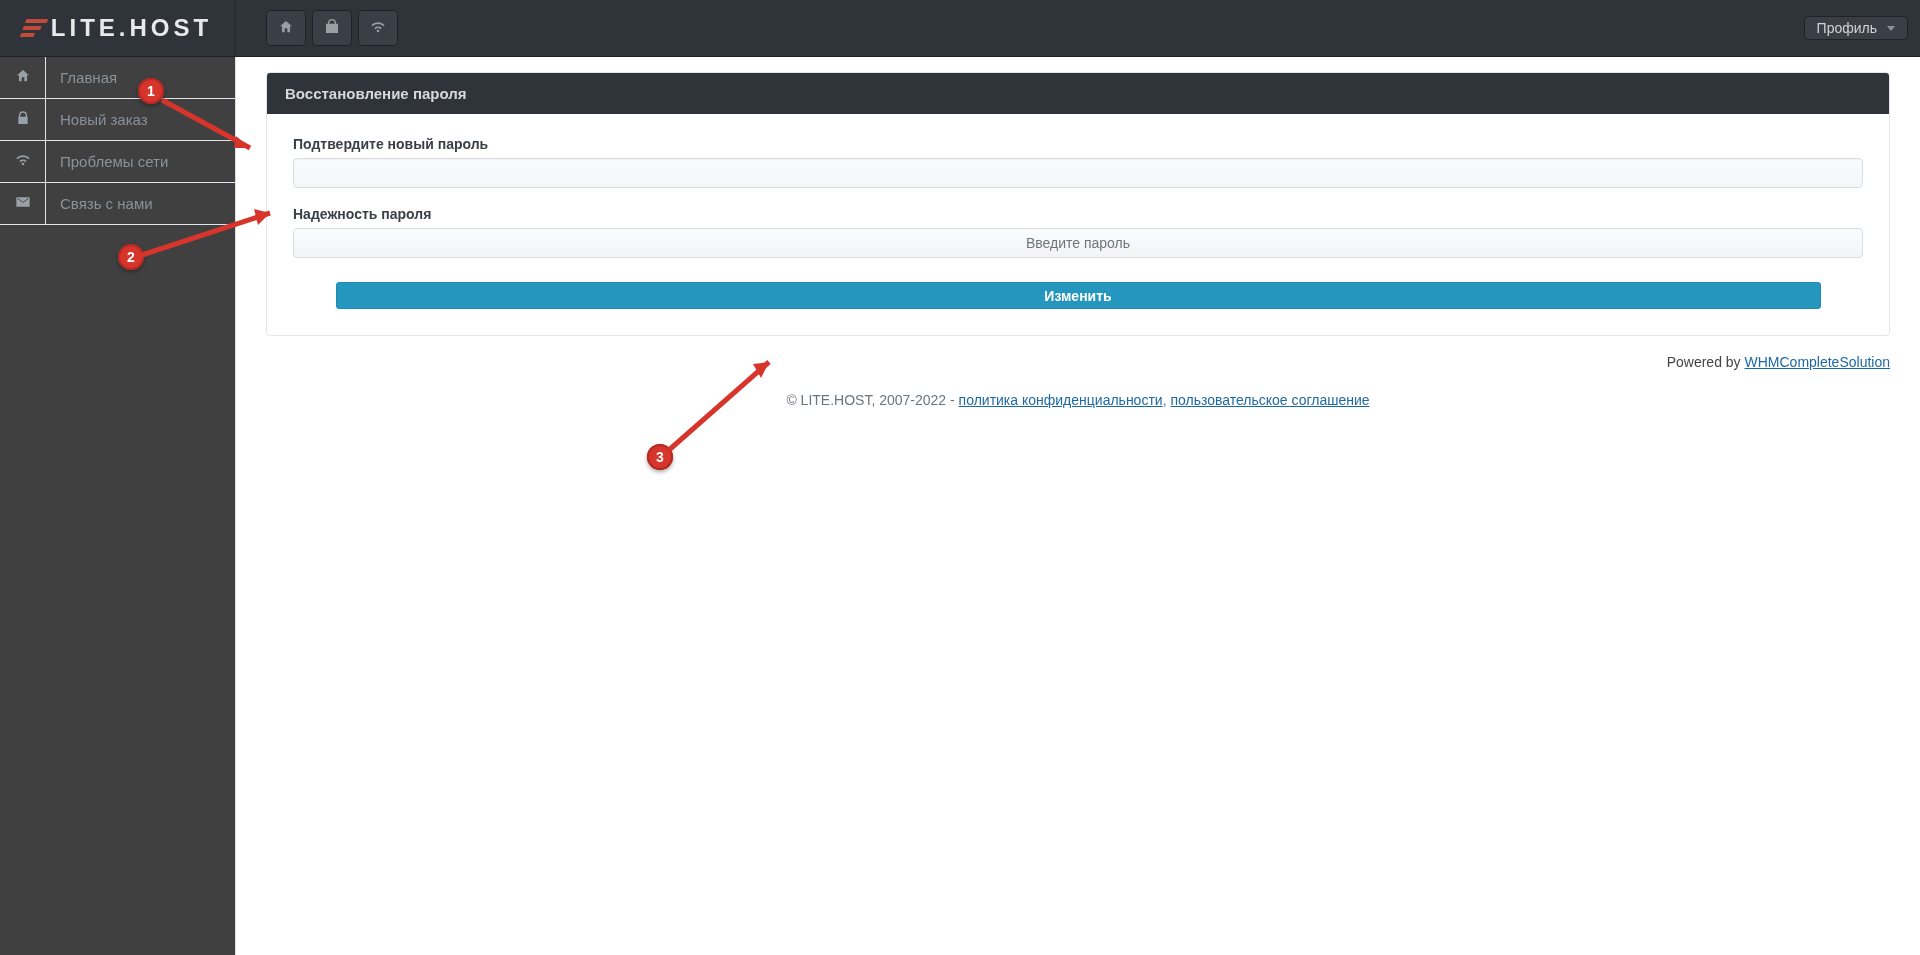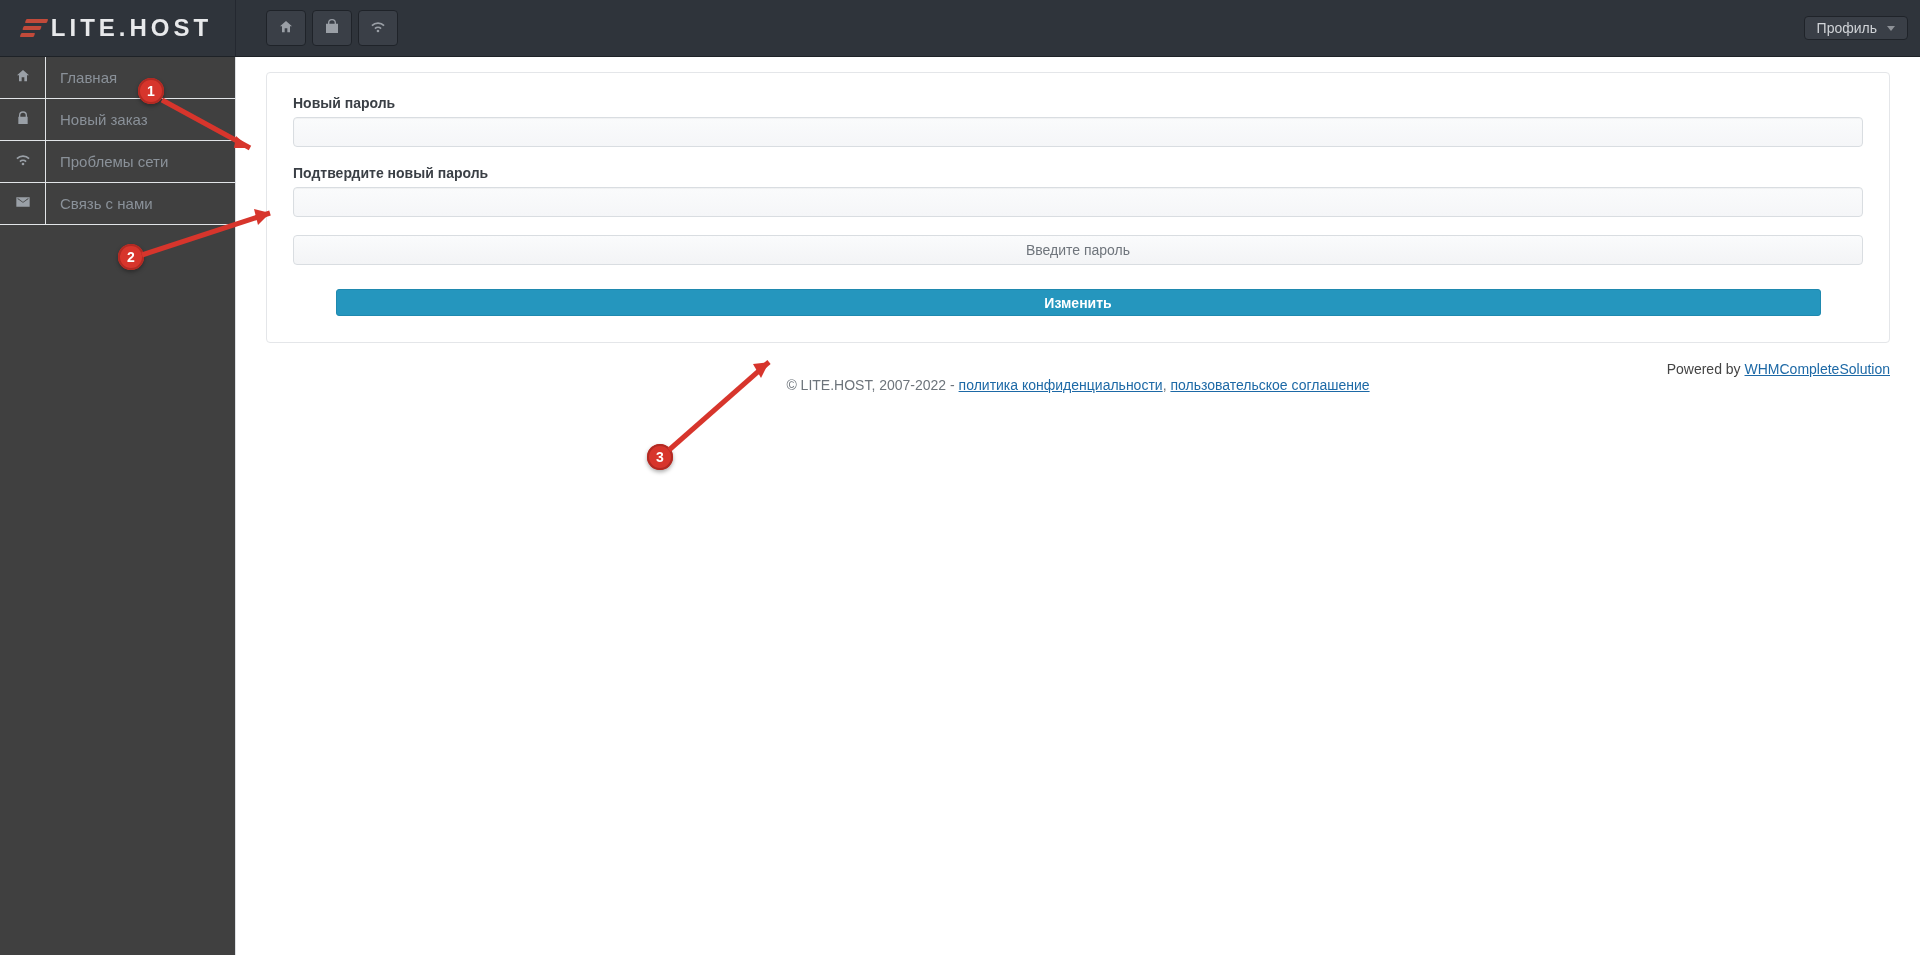--- a/index.html
+++ b/index.html
@@ -202,21 +202,21 @@
   .powered {
     text-align: right;
     margin-top: 18px;
     font-size: 14px;
     color: #444;
   }
   .powered a { color: #1d69a6; text-decoration: underline; }
 
   .footer-line {
     text-align: center;
-    margin-top: 0;
+    margin-top: 22px;
     color: #6d747b;
     font-size: 14px;
   }
   .footer-line a { color: #1d69a6; text-decoration: underline; }
 
   
   .overlay {
     position: fixed;
     inset: 0;
     pointer-events: none;
@@ -326,30 +326,28 @@
               <path d="M2 5h20v14H2V5zm10 7L4 6v1.5l8 5.5 8-5.5V6l-8 6z"></path>
             </svg>
       </span>
         </div>
       <span class="side-label">Связь с нами</span>
     </div>
   </div>
 
   <div class="main">
     <div class="panel">
+      <div class="panel-heading">Восстановление пароля</div>
       <div class="panel-body">
-        <div class="form-group">
-          <label class="form-label">Новый пароль</label>
-          <input type="password" class="form-control" style="">
-        </div>
         <div class="form-group">
           <label class="form-label">Подтвердите новый пароль</label>
           <input type="password" class="form-control" style="">
         </div>
         <div class="form-group">
+          <label class="form-label">Надежность пароля</label>
           <div class="strength-bar">
             <span>Введите пароль</span>
           </div>
         </div>
         <div class="submit-row">
           <button class="submit-btn">Изменить</button>
         </div>
       </div>
     </div>
 

